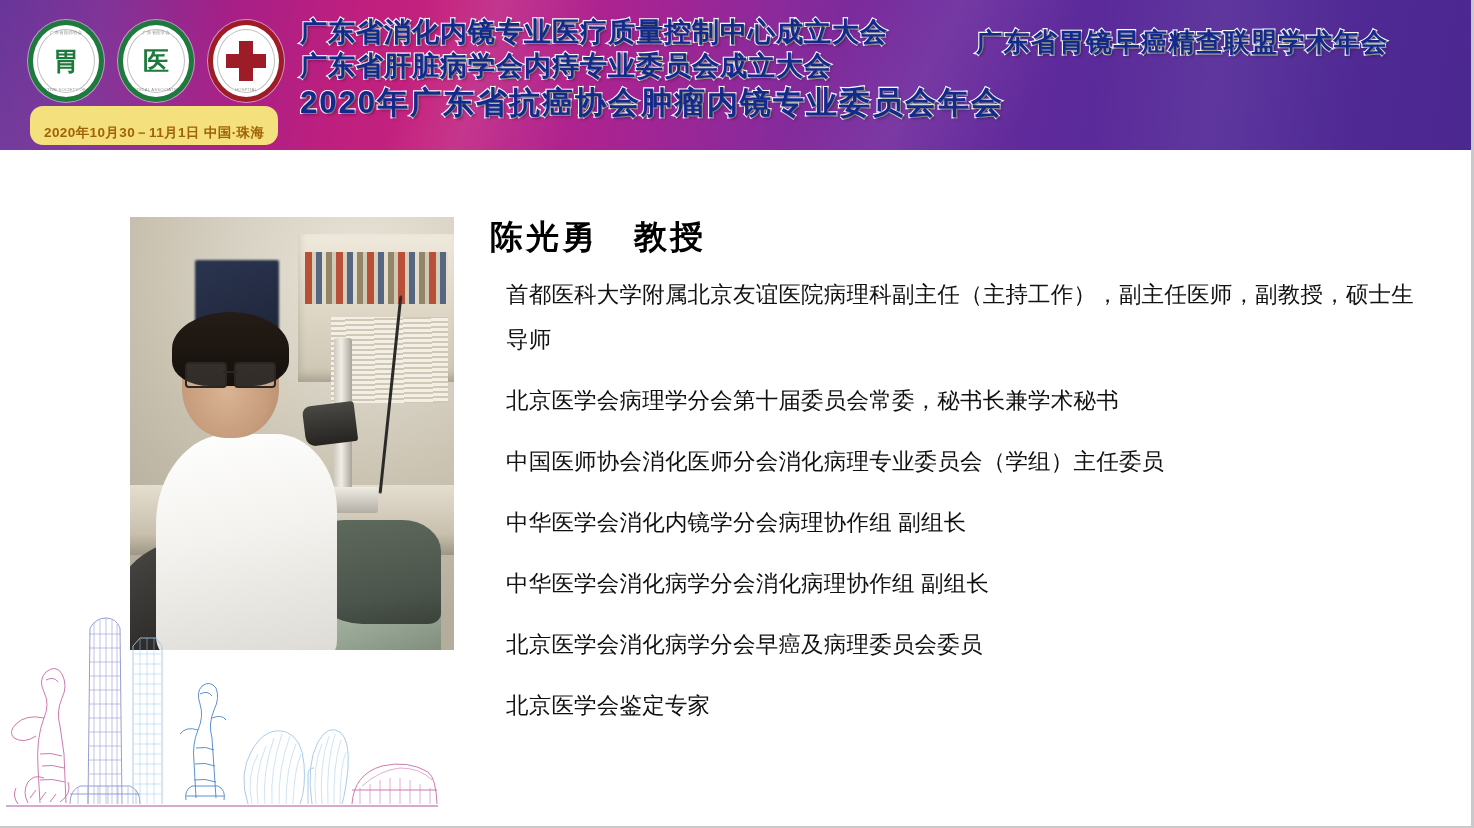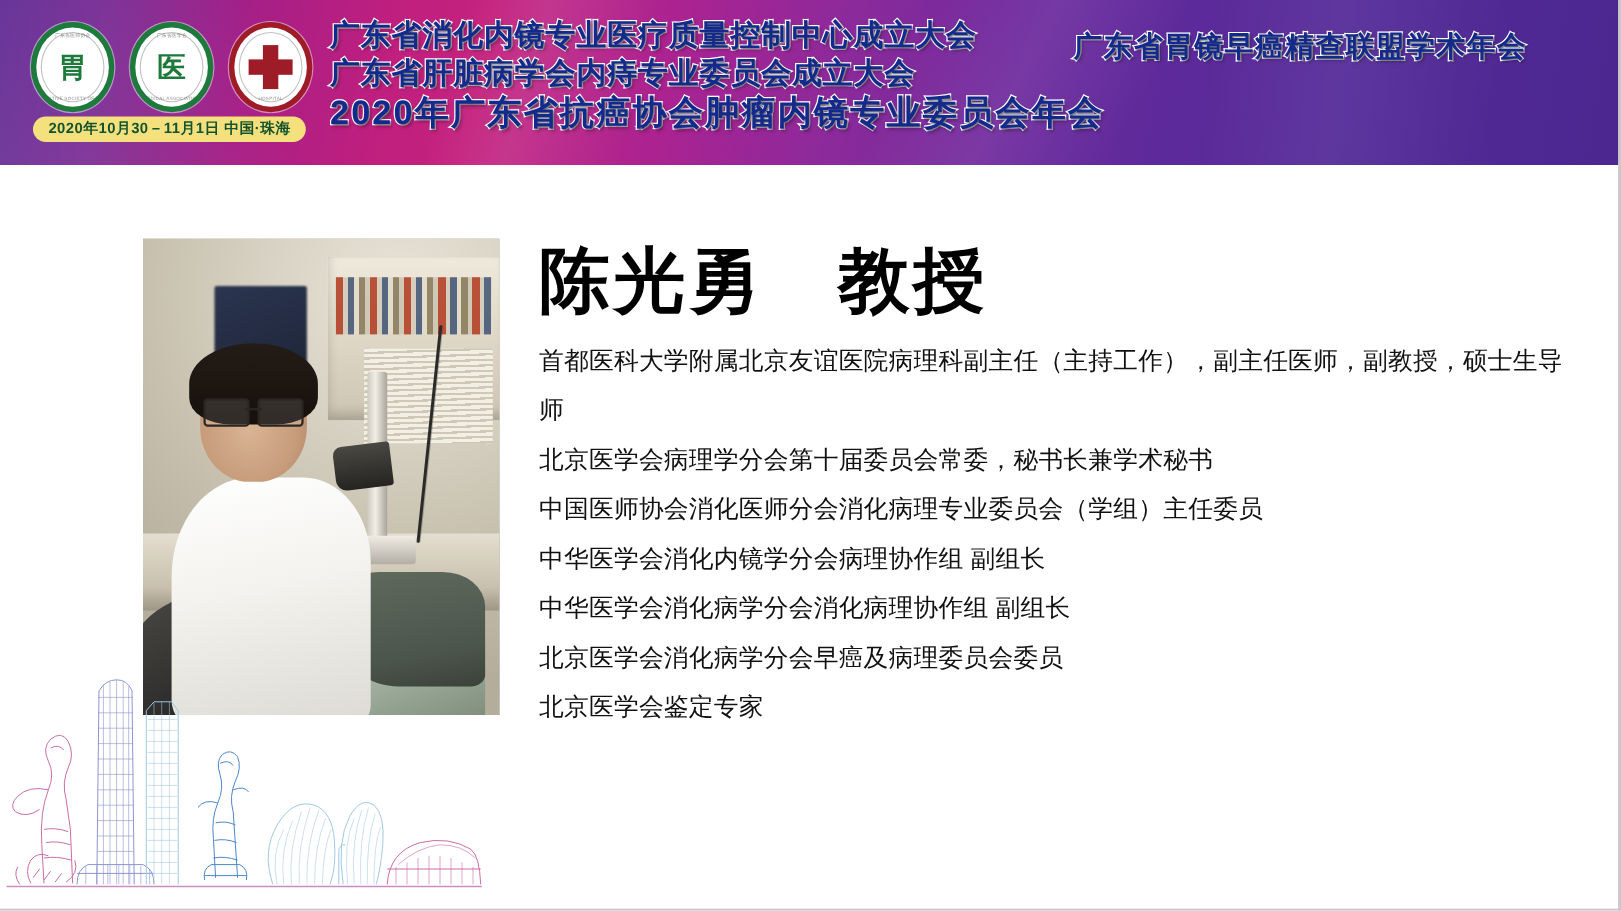--- a/index.html
+++ b/index.html
@@ -124,23 +124,23 @@
     background: #9e1b28;
   }
   .cross::before { left: 13px; top: 0; width: 14px; height: 40px; }
   .cross::after  { left: 0; top: 13px; width: 40px; height: 14px; }
 
   .date-badge {
     position: absolute;
     left: 30px;
     top: 106px;
     background: #f5e07e;
-    color: #14532d;
+    color: #a16207;
     border-radius: 13px;
-    padding: 3px 14px 4px 14px;
+    padding: 19px 14px 4px 14px;
     font-size: 13.5px;
     font-weight: bold;
     letter-spacing: 0.4px;
     white-space: nowrap;
     line-height: 1.15;
   }
 
   .headline-left {
     position: absolute;
     left: 300px;
@@ -341,34 +341,34 @@
     background: #2b2622;
   }
 
   .bio {
     position: absolute;
     left: 490px;
     top: 218px;
     width: 940px;
   }
   .bio-name {
-    font-size: 65px;
+    font-size: 33px;
     font-weight: bold;
     color: #000000;
     letter-spacing: 3px;
     line-height: 1.15;
     margin: 0 0 12px 0;
     white-space: pre;
   }
   .bio-line {
     font-size: 22.5px;
     color: #111111;
     line-height: 45px;
     letter-spacing: 0.2px;
-    margin: 0;
+    margin: 16px;
   }
   .bio-line.wrap { white-space: normal; }
 
   
   .skyline {
     position: absolute;
     left: 0;
     bottom: 8px;
     width: 440px;
     height: 250px;

